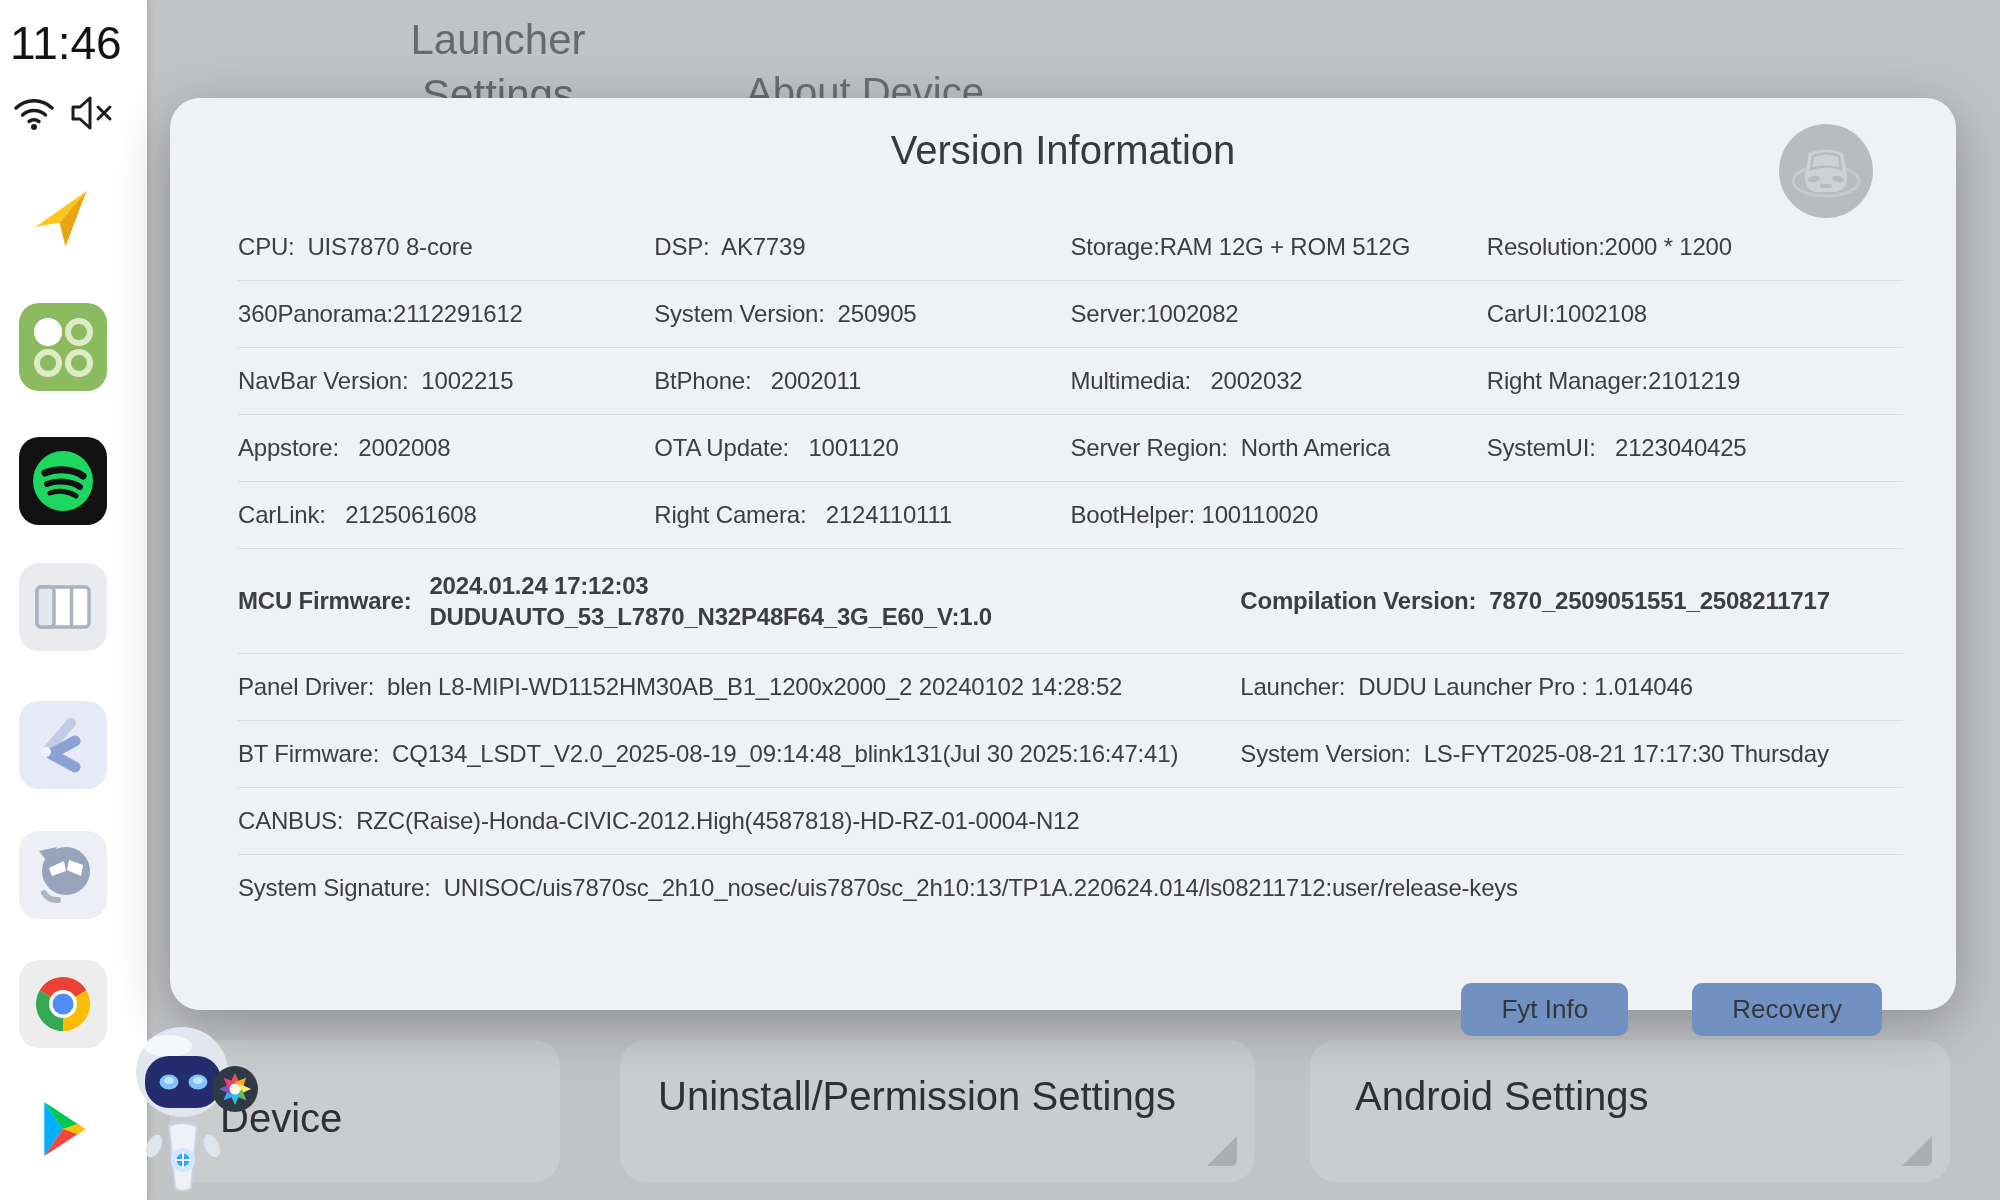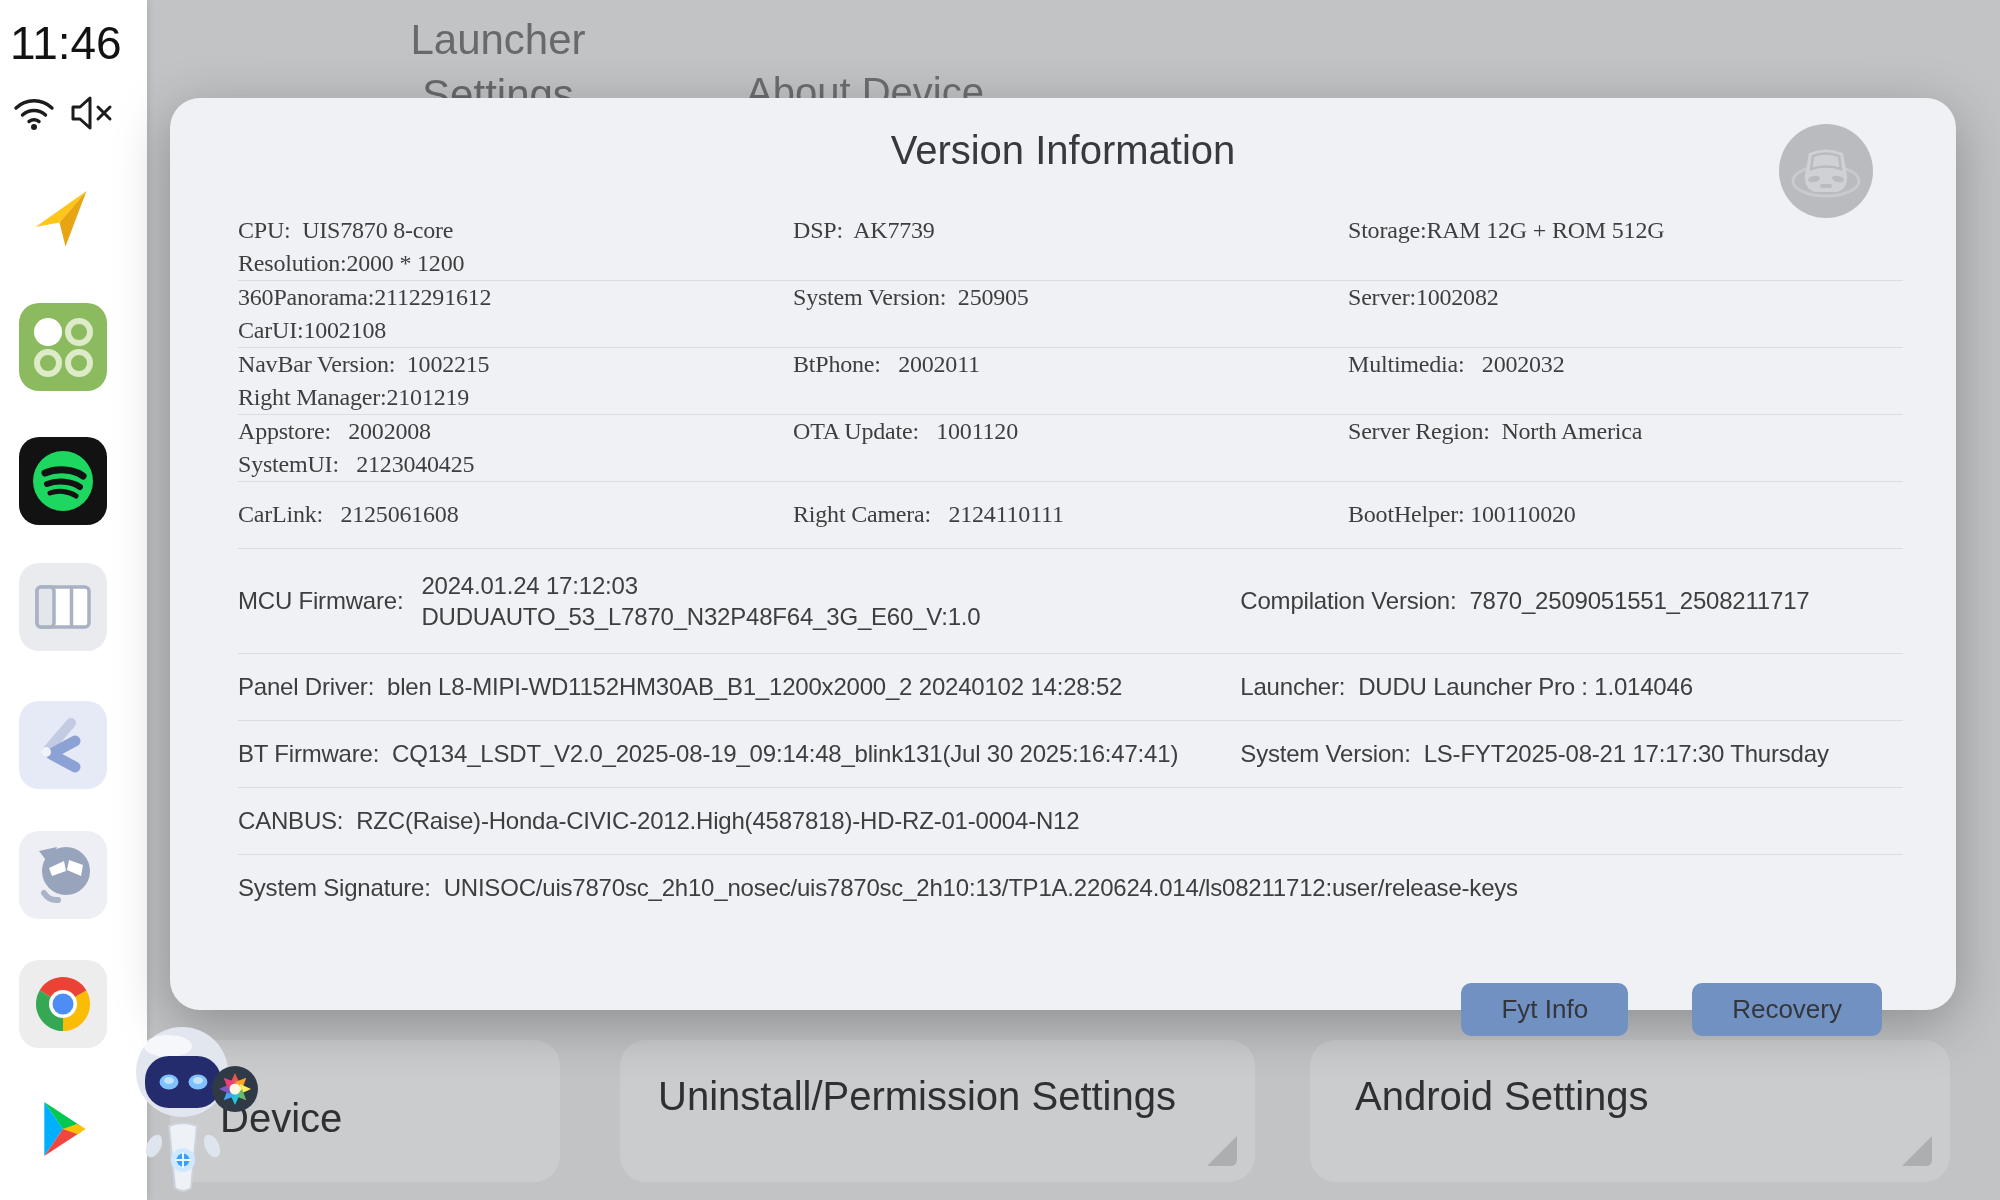--- a/index.html
+++ b/index.html
@@ -27,22 +27,22 @@
   
   .dialog{position:absolute;left:170px;top:98px;width:1786px;height:912px;
           background:#f0f1f4;border-radius:30px;box-shadow:0 14px 55px rgba(0,0,0,.28);z-index:10;}
   .dlg-title{position:absolute;top:30px;left:0;width:100%;text-align:center;
              font-size:40px;color:#37393c;}
   .device-circle{position:absolute;left:1608px;top:25px;width:96px;height:96px;}
   .vi-table{position:absolute;left:68px;top:116px;width:1665px;}
   .vi-row{display:grid;align-items:center;min-height:66px;border-bottom:1px solid #dadce0;
           font-size:24px;color:#3d3e40;letter-spacing:-0.2px;}
   .vi-row:last-child{border-bottom:none;}
-  .vi-row.tall{min-height:104px;}
-  .cols4{grid-template-columns:repeat(3,1fr);font-family:Liberation Serif, serif;}
+  .vi-row.tall{min-height:104px;font-weight:bold;}
+  .cols4{grid-template-columns:repeat(4,1fr);}
   .cols2{grid-template-columns:60.2% 39.8%;}
   .cols1{grid-template-columns:100%;}
   .vi-cell{white-space:pre-wrap;padding-right:8px;line-height:1.3;}
   .vi-cell.mcu{display:flex;align-items:center;gap:18px;}
   .mcu-label{white-space:nowrap;}
   .mcu-lines{display:flex;flex-direction:column;}
   .mcu-line{line-height:1.3;}
   .dlg-buttons{position:absolute;top:885px;right:74px;display:flex;gap:64px;}
   .dlg-btn{height:53px;padding:0 40px;border:none;border-radius:10px;background:#7191c3;
            font-family:inherit;font-size:26px;color:#33363a;cursor:pointer;}

